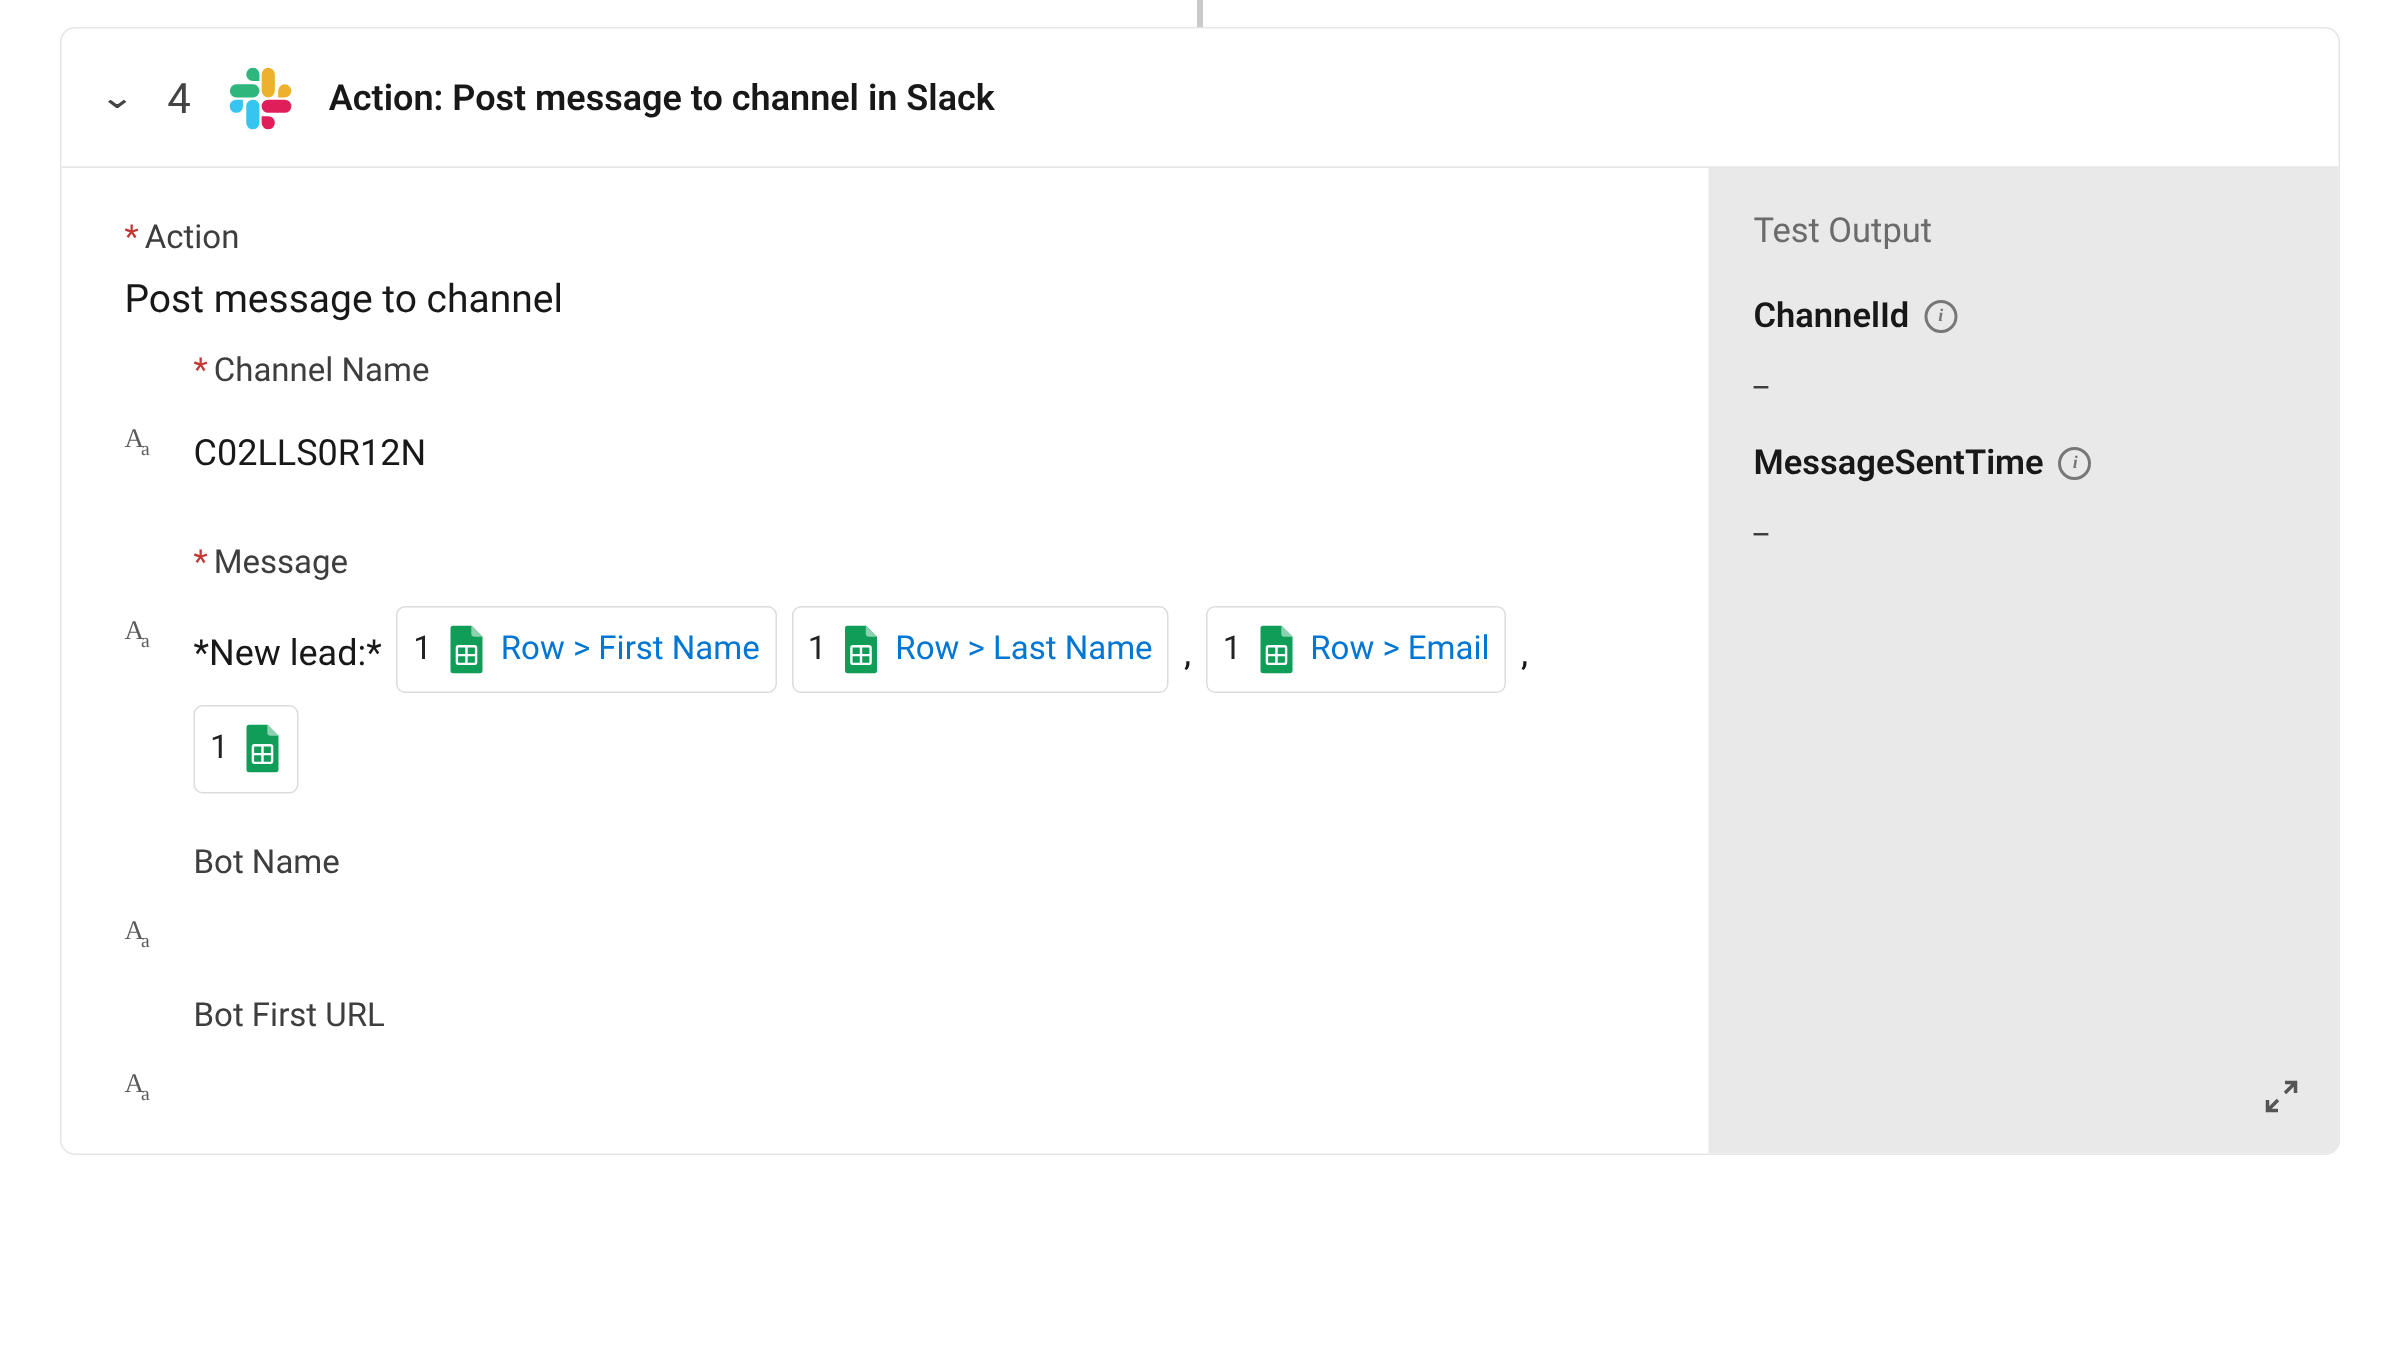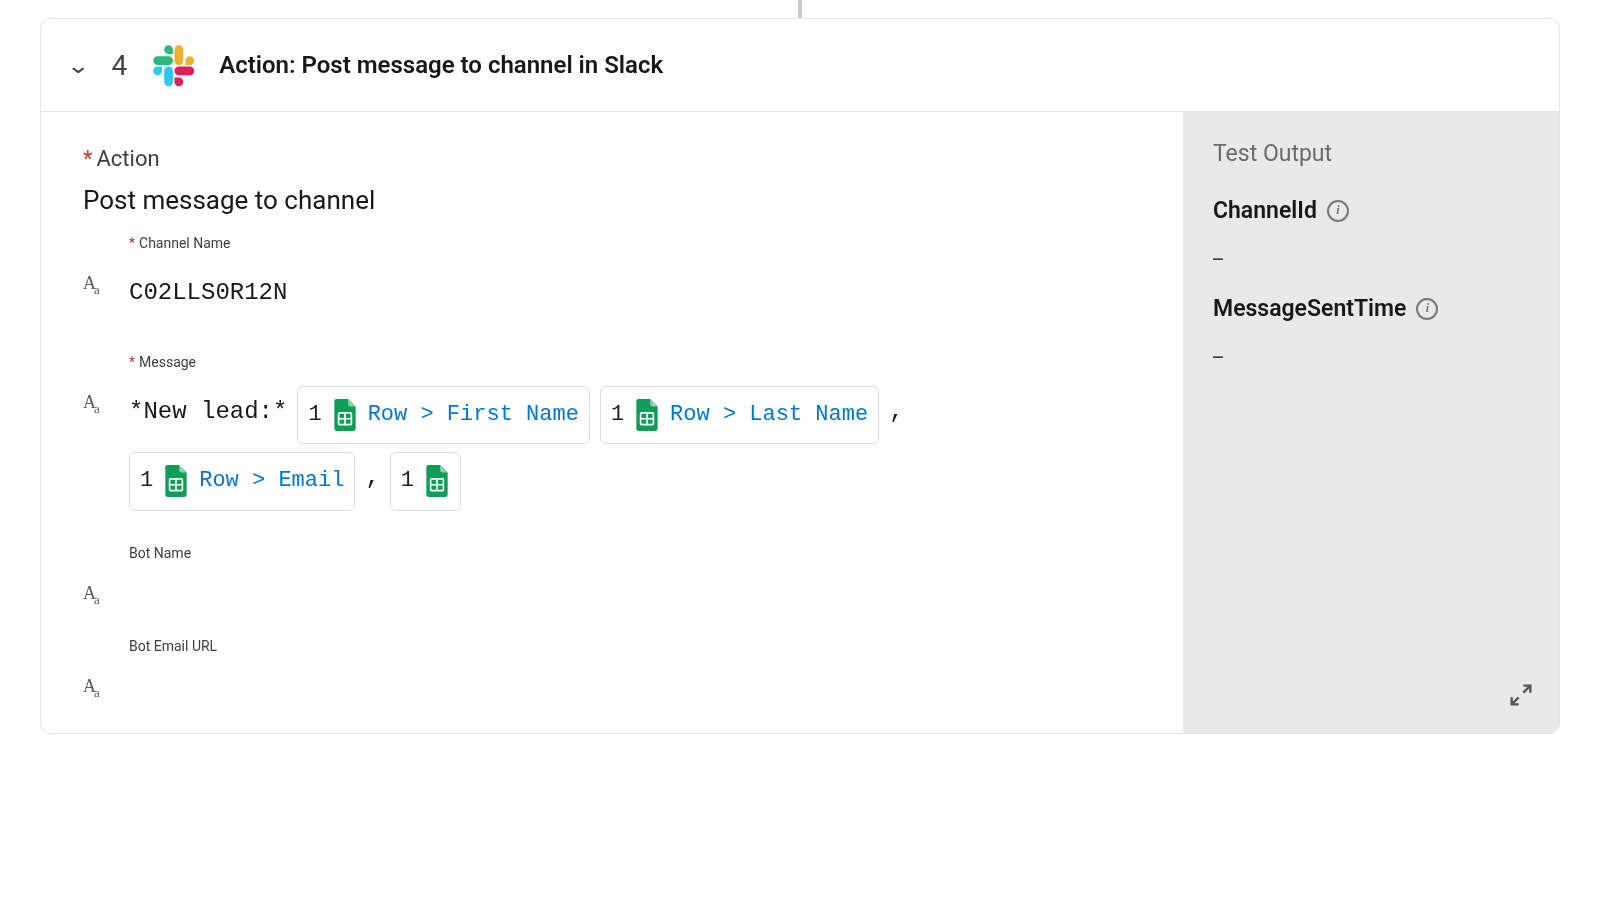--- a/index.html
+++ b/index.html
@@ -66,41 +66,41 @@
   .card-body {
     display: flex;
     min-height: 620px;
     gap: 22px;
   }
   .main-col {
     flex: 1;
     padding: 34px 42px 36px 42px;
   }
   .side-col {
-    width: 376px;
+    width: 420px;
     background: #e9e9e9;
     padding: 28px 30px;
     position: relative;
   }
   .required-star {
     color: #c23934;
     margin-right: 4px;
   }
   .field-label-top {
     font-size: 22px;
     color: #3e3e3e;
     margin-bottom: 14px;
   }
   .action-value {
     font-size: 26px;
     color: #181818;
     margin-bottom: 20px;
   }
   .sub-field-label {
-    font-size: 14px;
+    font-size: 22px;
     color: #3e3e3e;
     margin-left: 46px;
     margin-bottom: 16px;
   }
   .value-row {
     display: flex;
     align-items: flex-start;
     gap: 18px;
     margin-bottom: 34px;
   }
@@ -119,23 +119,22 @@
     top: 5px;
     left: -2px;
   }
   .value-content {
     flex: 1;
     font-size: 24px;
     color: #181818;
     line-height: 2.2;
     display: flex;
     flex-wrap: wrap;
-    align-items: flex-start;
+    align-items: flex-end;
     gap: 8px 10px;
-    font-family: Liberation Mono, monospace;
   }
   .plain-text {
     font-size: 24px;
     color: #181818;
   }
   .token-pill {
     display: inline-flex;
     align-items: center;
     border: 1px solid #dcdcdc;
     border-radius: 6px;
@@ -312,21 +311,21 @@
         </div>
 
         <div class="sub-field-label">Bot Name</div>
         <div class="value-row">
           <span class="aa-icon">A</span>
           <div class="value-content">
             <span class="plain-text"></span>
           </div>
         </div>
 
-        <div class="sub-field-label">Bot Email URL</div>
+        <div class="sub-field-label">Bot First URL</div>
         <div class="value-row" style="margin-bottom:0">
           <span class="aa-icon">A</span>
           <div class="value-content">
             <span class="plain-text"></span>
           </div>
         </div>
 
       </div>
 
       <div class="side-col">

